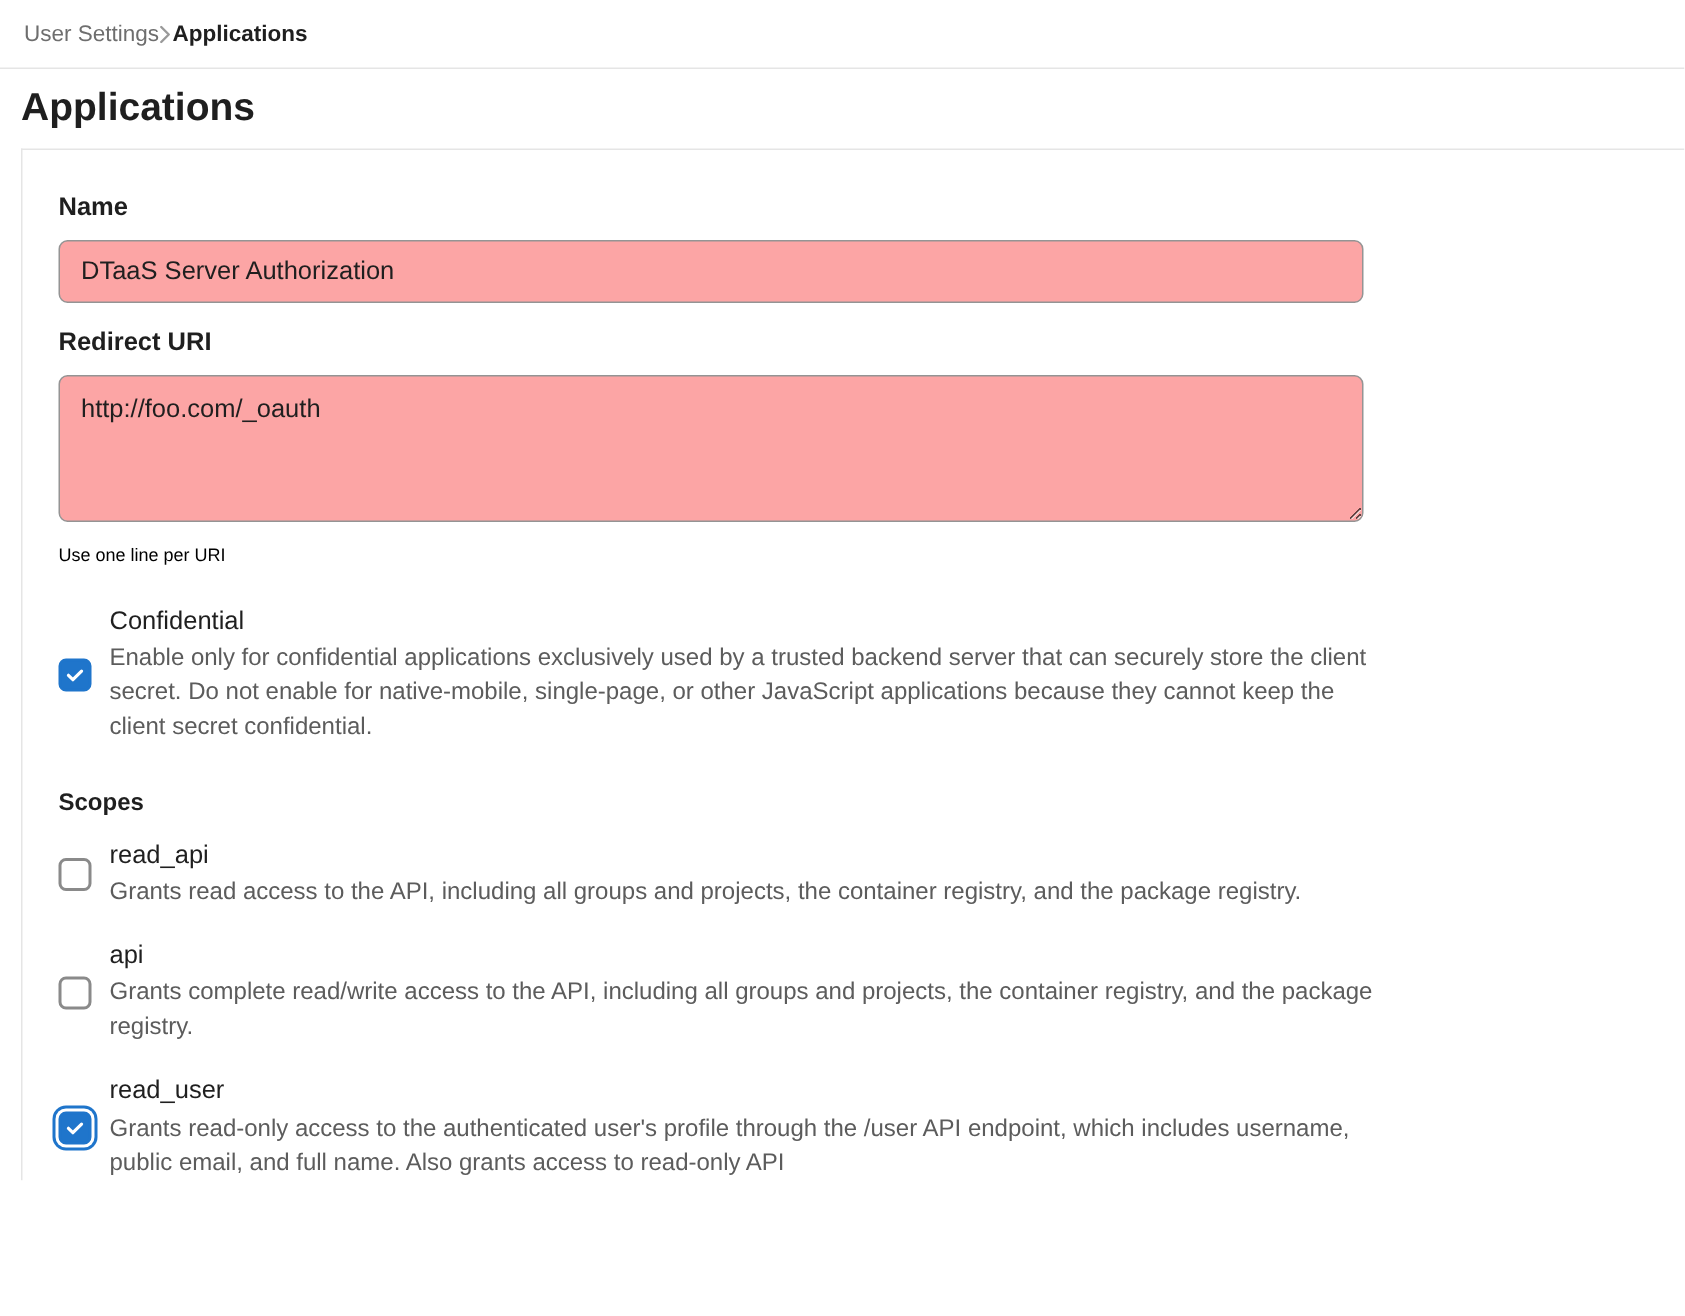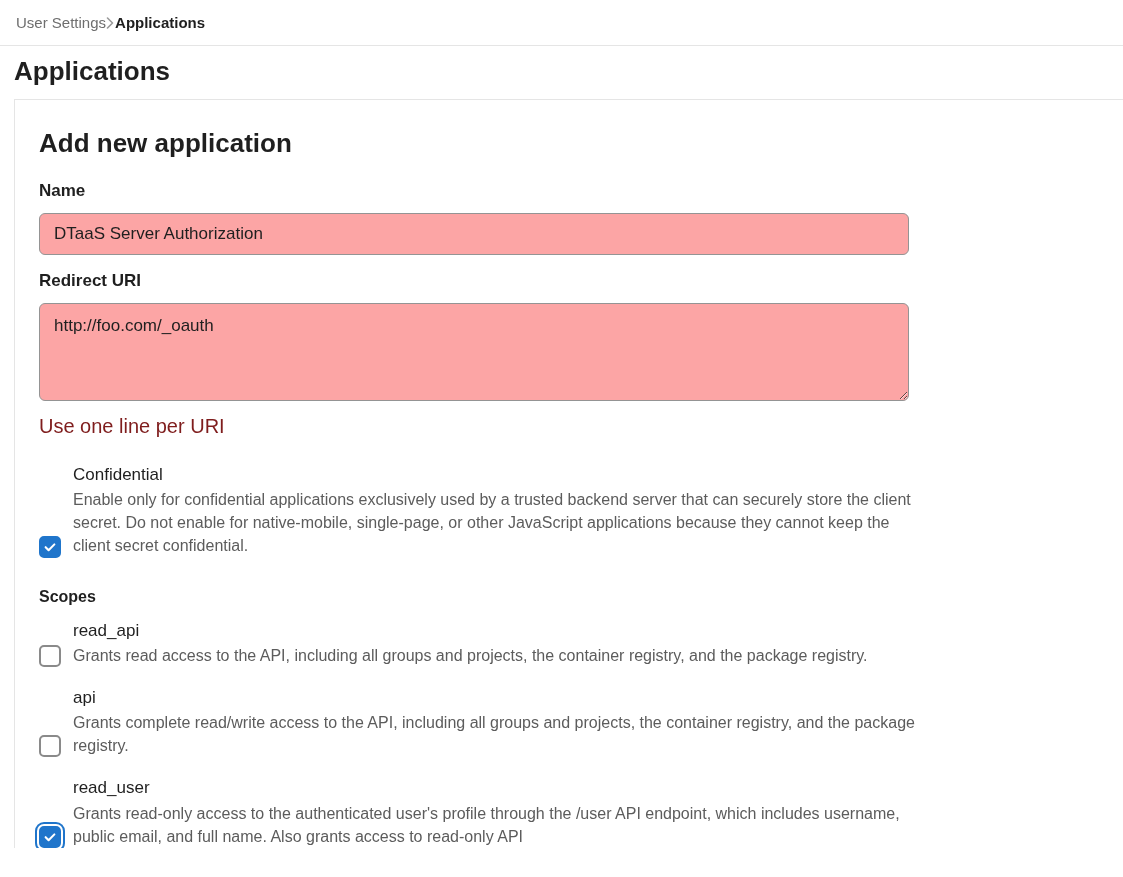--- a/index.html
+++ b/index.html
@@ -66,27 +66,27 @@
     padding:10px 14px;
     background:#fca5a5;
   }
   .textarea{
     height:98px;
     resize:both;
     line-height:1.4;
   }
   .help{
     margin-top:10px;
-    color:#7f1d1d;
-    font-size:20px;
+    color:#000000;
+    font-size:12px;
   }
   
   .check-row{
     display:flex;
-    align-items:flex-end;
+    align-items:center;
     gap:12px;
     margin-bottom:20px;
   }
   .check-row .box{
     flex:0 0 auto;
     width:22px;height:22px;
     border-radius:5px;
     position:relative;
     display:flex;align-items:center;justify-content:center;
     margin-top:1px;
@@ -130,21 +130,20 @@
     <svg width="9" height="12" viewBox="0 0 8 12">
         <path d="M1 1 L6 6 L1 11" fill="none" stroke="#9a9a9a" stroke-width="1.6" stroke-linecap="round" stroke-linejoin="round"></path>
       </svg>
   </span>
   <span class="current">Applications</span>
 </nav>
 
 <div class="page-title">Applications</div>
 
 <div class="panel">
-  <h2>Add new application</h2>
 
   <div class="field">
     <label class="lbl">Name</label>
     <input class="text-input" type="text" value="DTaaS Server Authorization" style="">
   </div>
 
   <div class="field" style="margin-bottom:4px;">
     <label class="lbl">Redirect URI</label>
     <textarea class="textarea" style="">http://foo.com/_oauth</textarea>
     <div class="help">Use one line per URI</div>

